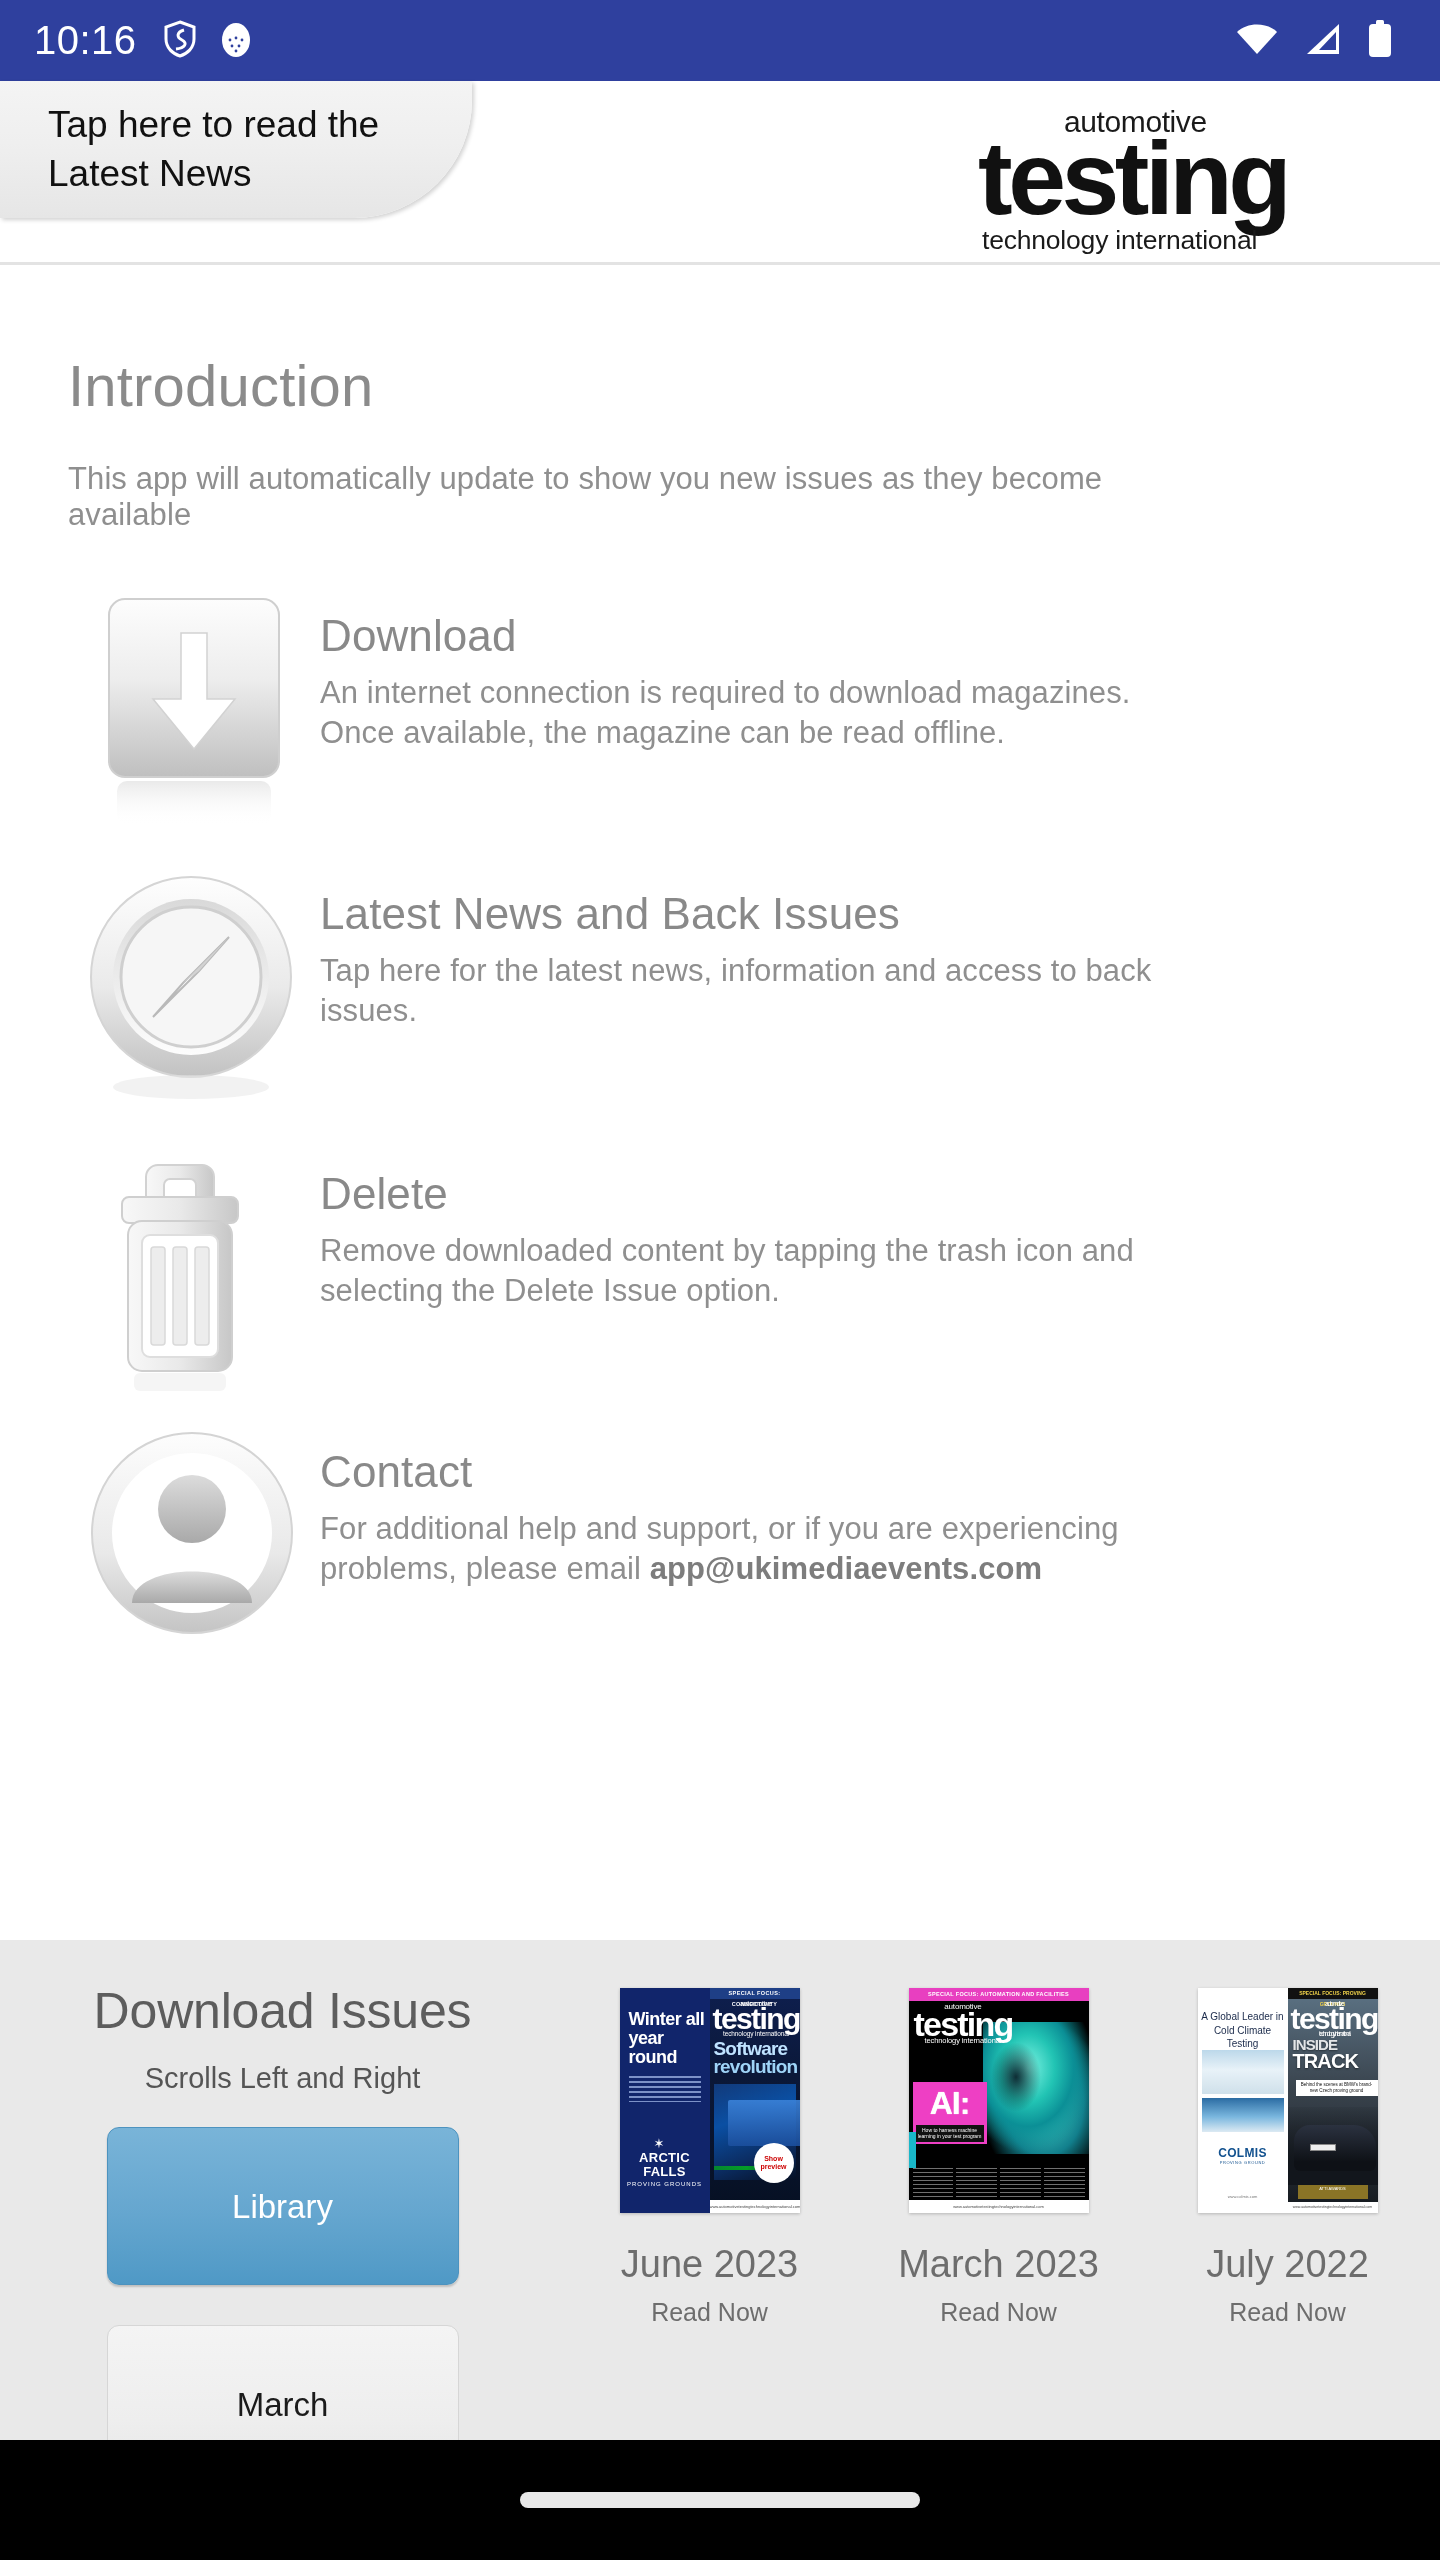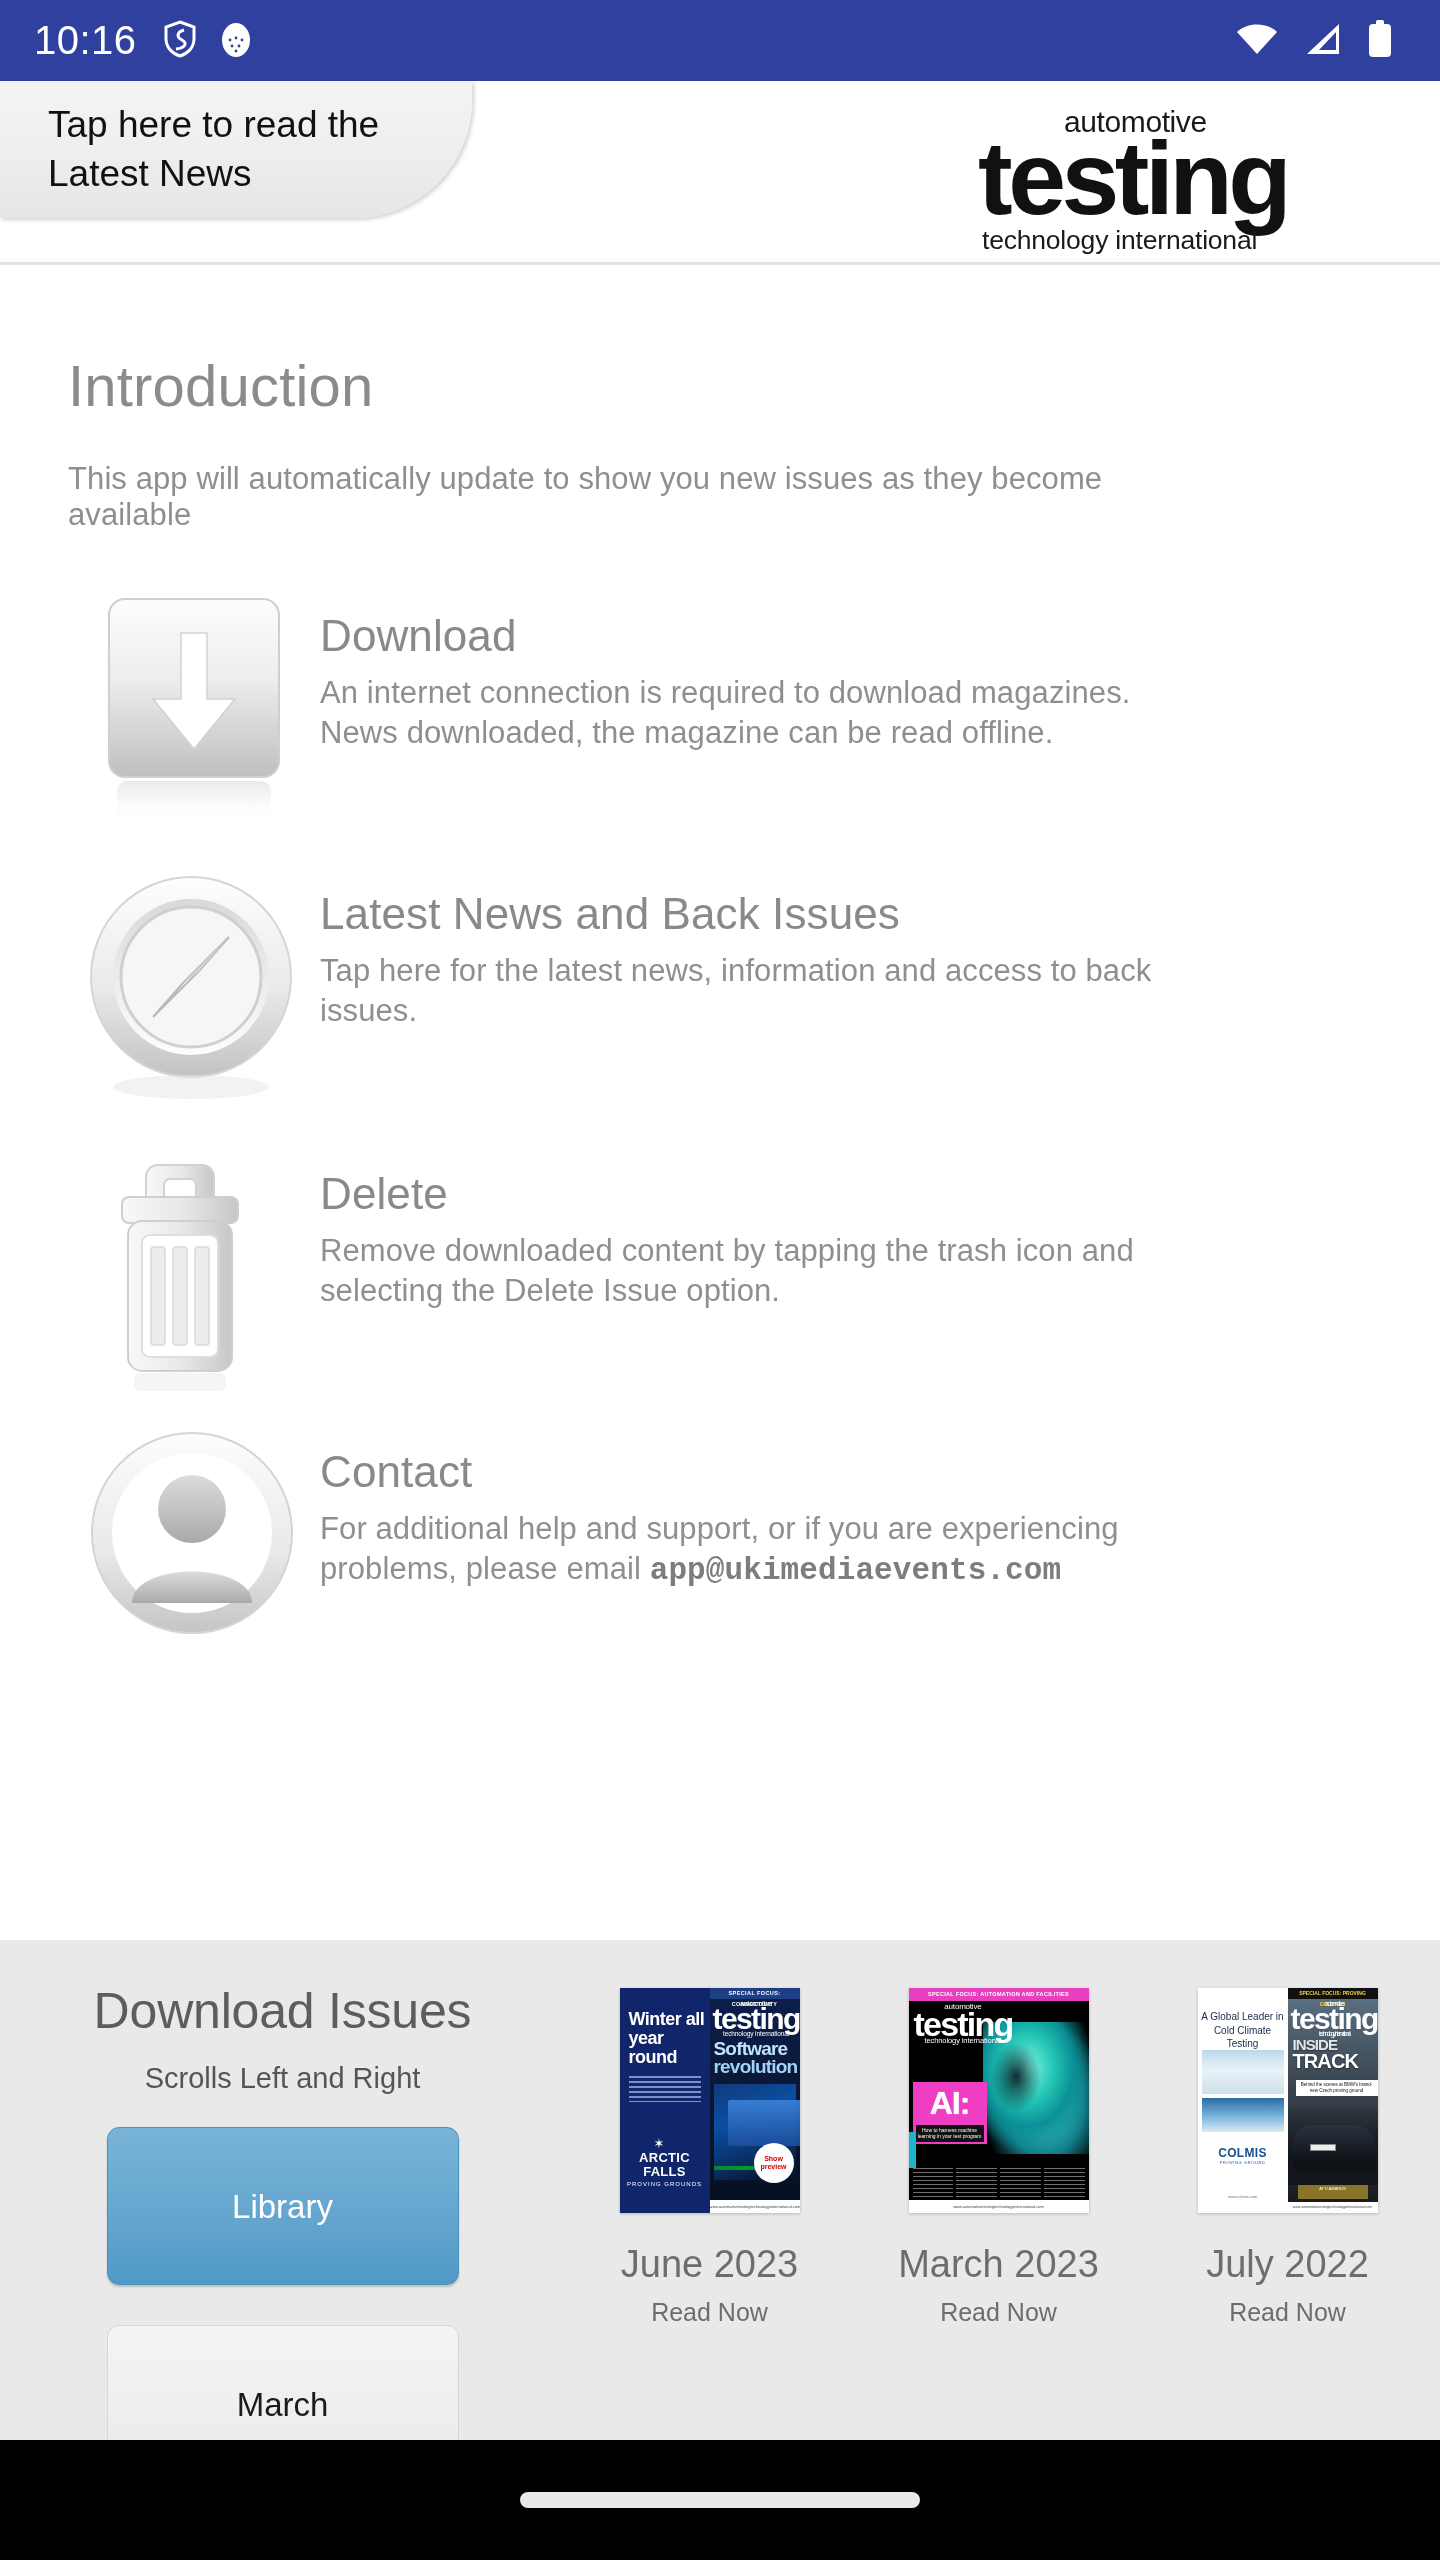--- a/index.html
+++ b/index.html
@@ -79,21 +79,21 @@
     align-items:flex-start;
   }
   .feature .txt { padding-top:16px; }
   .feature h2 {
     font-size:44px; font-weight:400; color:#898989; letter-spacing:0.1px;
     margin-bottom:12px;
   }
   .feature p {
     font-size:31px; color:#8f8f8f; line-height:1.30; letter-spacing:0.1px;
   }
-  .feature p b { font-weight:700; color:#7d7d7d;font-family:Liberation Mono, monospace; }
+  .feature p b { font-weight:700; color:#7d7d7d; }
 
   .f-download { margin-top:62px; }
   .f-news     { margin-top:48px; }
   .f-delete   { margin-top:50px; }
   .f-contact  { margin-top:38px; }
 
   
   .bottom {
     position:absolute; top:1940px; left:0; width:1440px; height:500px;
     background:#e9e9e9; overflow:hidden;
@@ -403,21 +403,21 @@
             </linearGradient>
           </defs>
           <rect x="6" y="4" width="170" height="178" rx="16" fill="url(#gDl)" stroke="#cfcfcf" stroke-width="2"></rect>
           <path d="M78 38 H104 V104 H132 L91 154 L50 104 H78 Z" fill="#ffffff" stroke="#d2d2d2" stroke-width="1.5"></path>
           <rect x="14" y="186" width="154" height="44" rx="10" fill="url(#gDlRef)"></rect>
         </svg>
       </div>
       <div class="txt">
         <h2>Download</h2>
         <p>An internet connection is required to download magazines.</p>
-        <p>News downloaded, the magazine can be read offline.</p>
+        <p>Once available, the magazine can be read offline.</p>
       </div>
     </div>
 
     <div class="feature f-news">
       <div class="ico-wrap">
         <svg width="230" height="230" viewBox="0 0 230 230">
           <defs>
             <linearGradient id="gC1" x1="0" y1="0" x2="0" y2="1">
               <stop offset="0%" stop-color="#fefefe"></stop>
                 <stop offset="55%" stop-color="#eaeaea"></stop>

